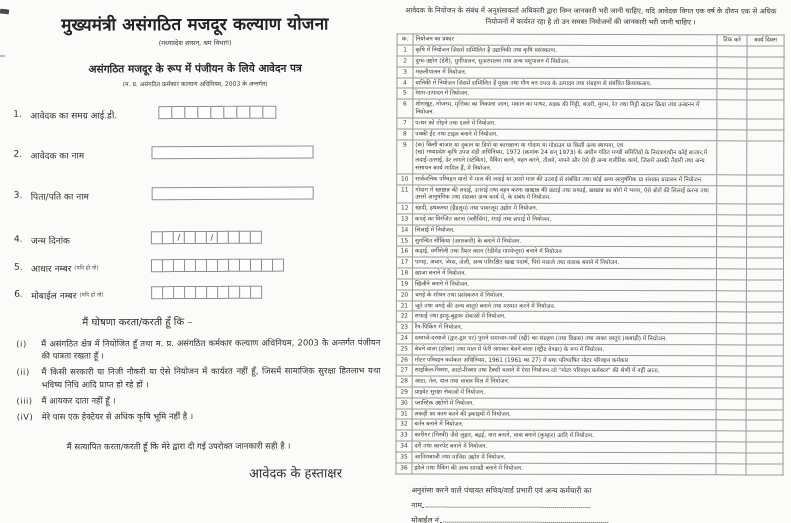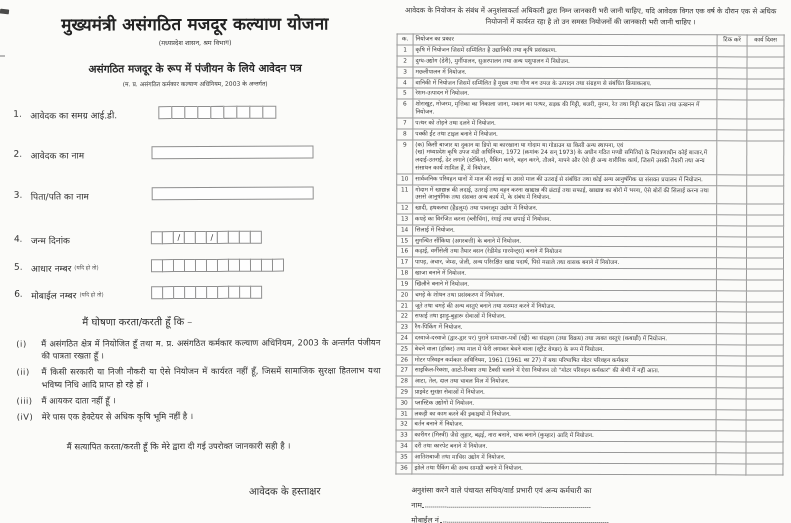--- a/index.html
+++ b/index.html
@@ -29,21 +29,21 @@
   .f1 .box{width:14px}
   .f-line{width:162px;height:13px;border:1px solid #8f8f8f;background:#fefefe;display:inline-block}
 
   
   .decl-intro{position:absolute;top:306px;left:72px;font-size:10px;color:#2e2e2e}
   .decls{position:absolute;top:329px;left:6px;right:2px}
   .decl{display:flex;font-size:8.4px;line-height:1.45;margin-bottom:4px;text-align:justify;color:#333}
   .d-marker{width:25px;flex:none;letter-spacing:.5px}
   .d-text{flex:1}
   .verify{position:absolute;top:432px;left:56px;right:2px;font-size:8.4px;color:#333}
-  .sign{position:absolute;top:476px;left:238px;font-size:10px;color:#2e2e2e}
+  .sign{position:absolute;top:456px;left:238px;font-size:13px;color:#2e2e2e}
 
   
   .intro{font-size:7px;line-height:1.6;text-align:center;padding:0 4px;color:#333}
   table{width:100%;border-collapse:collapse;margin-top:6px;table-layout:fixed}
   th,td{border:1px solid #9a9a9a;font-size:5.8px;line-height:1.35;padding:1px 2px;vertical-align:top;font-weight:normal;color:#3a3a3a}
   th{text-align:center;color:#333}
   .c-no{width:16px;text-align:center}
   .c-type{width:auto;text-align:left}
   .c-tick{width:30px}
   .c-days{width:37px}

